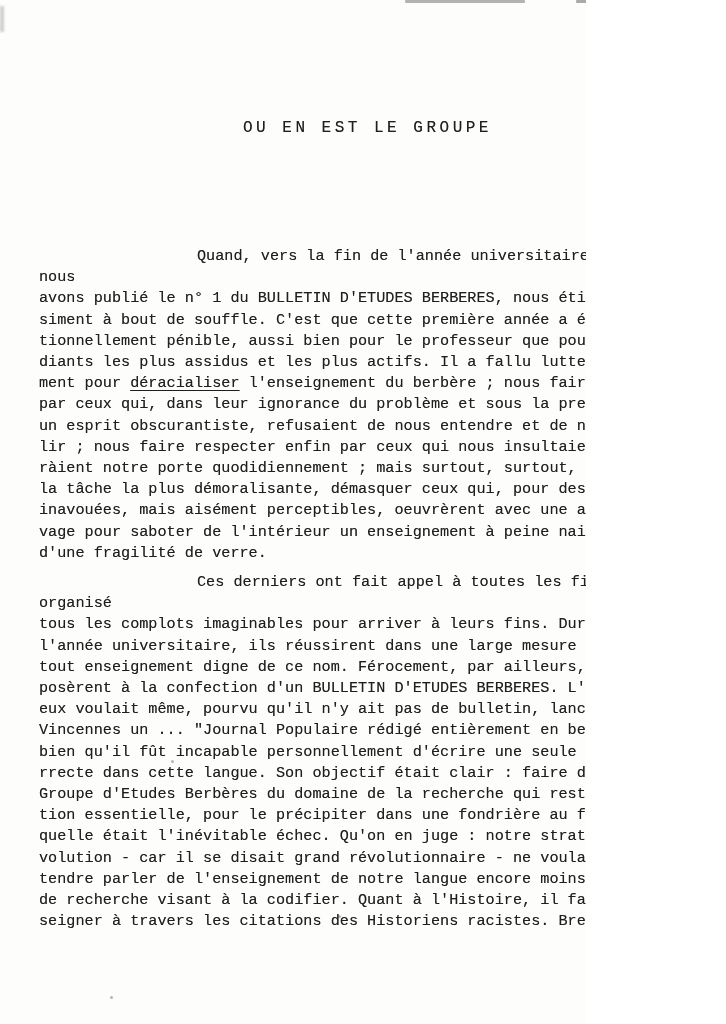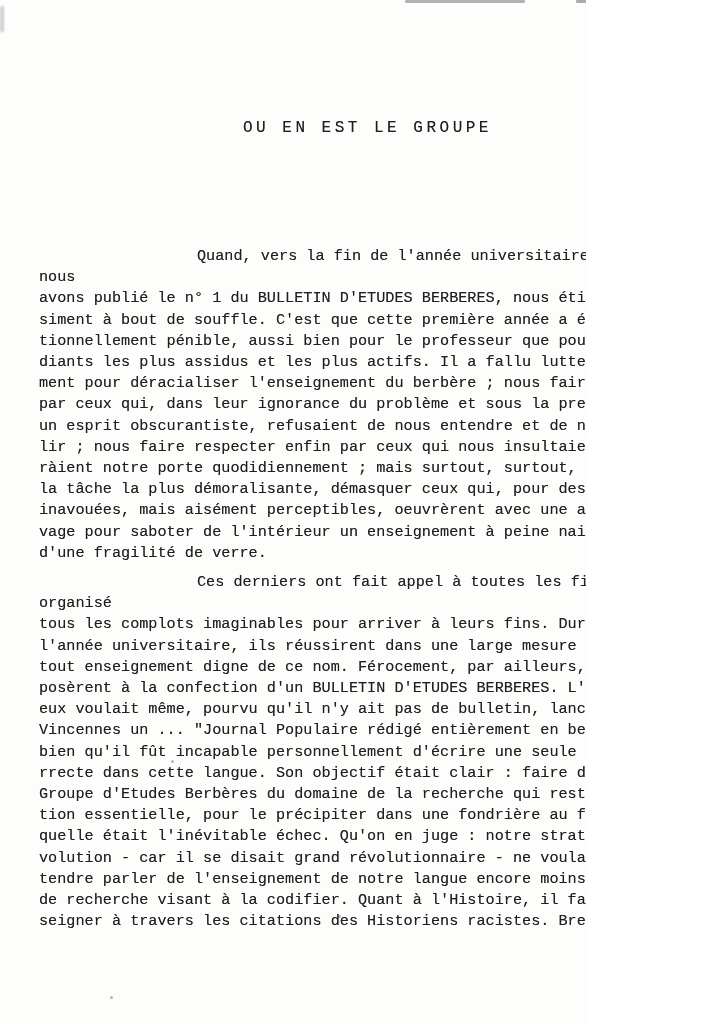--- a/index.html
+++ b/index.html
@@ -50,21 +50,21 @@
     font-size: 15.2px;
     line-height: 21.2px;
     text-shadow: 0 0 .5px rgba(40,40,40,.55);
   }
   .para {
     margin: 0;
     white-space: pre-wrap;
     text-indent: 158px;
   }
   .para2 { margin-top: 8px; }
-  .u { text-underline-offset: 3px; }
+  .u { text-decoration: underline; text-underline-offset: 3px; }
 </style>
 </head>
 <body>
 
 <div class="page">
 
   <div class="streak streak1"></div>
   <div class="streak streak2"></div>
   <div class="smudge"></div>
   <div class="speck speck1"></div>

